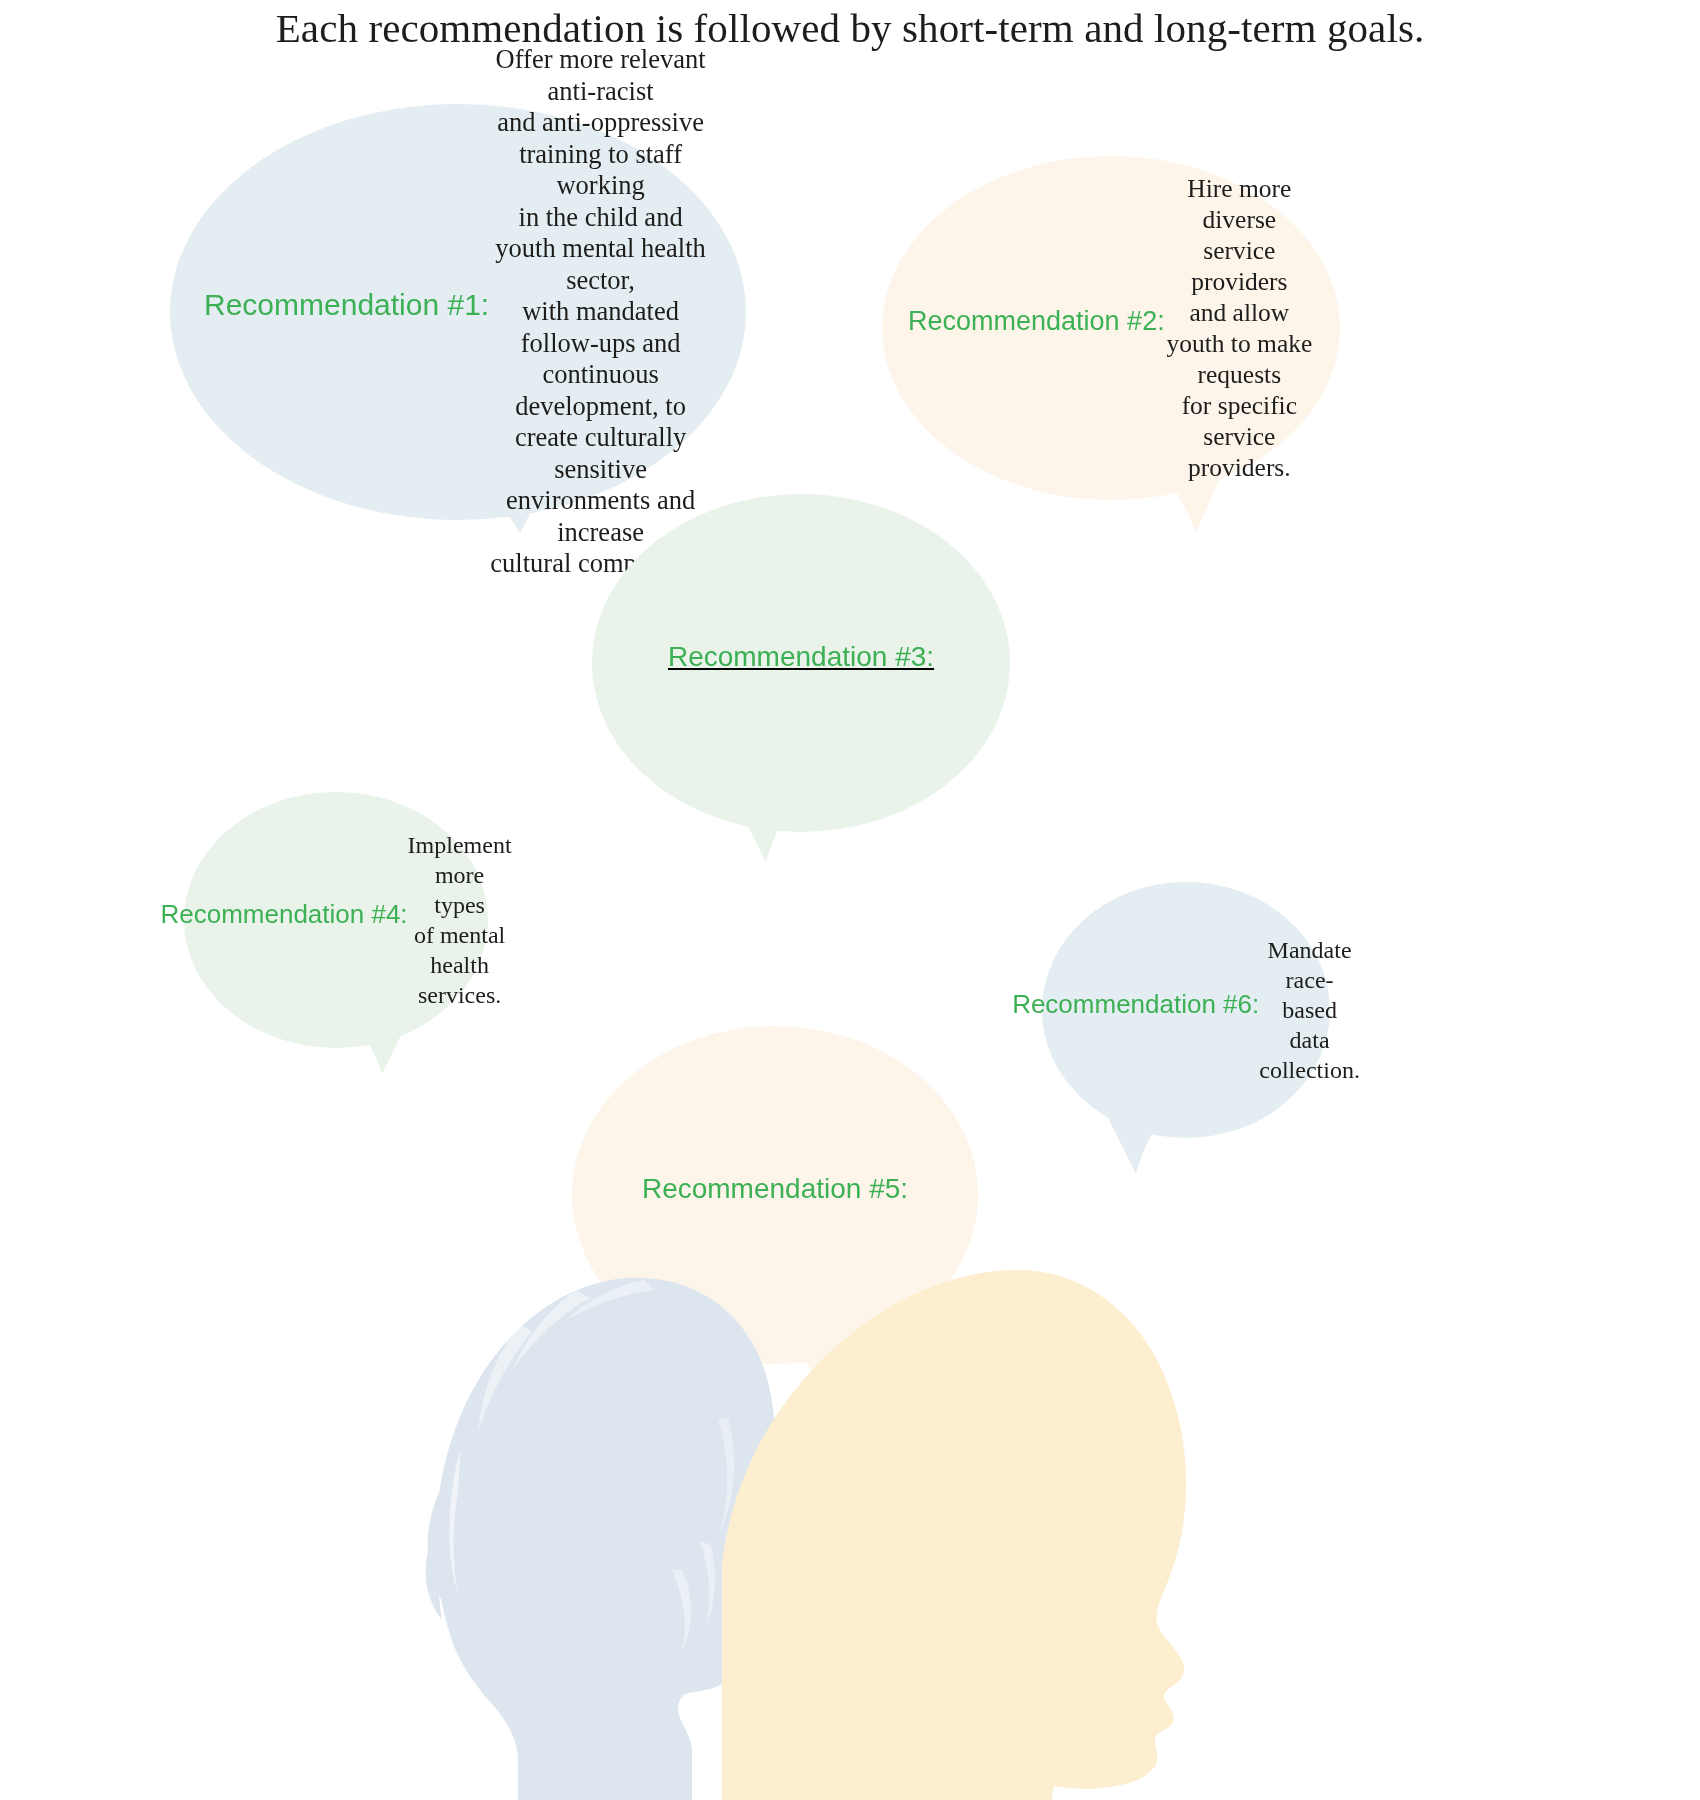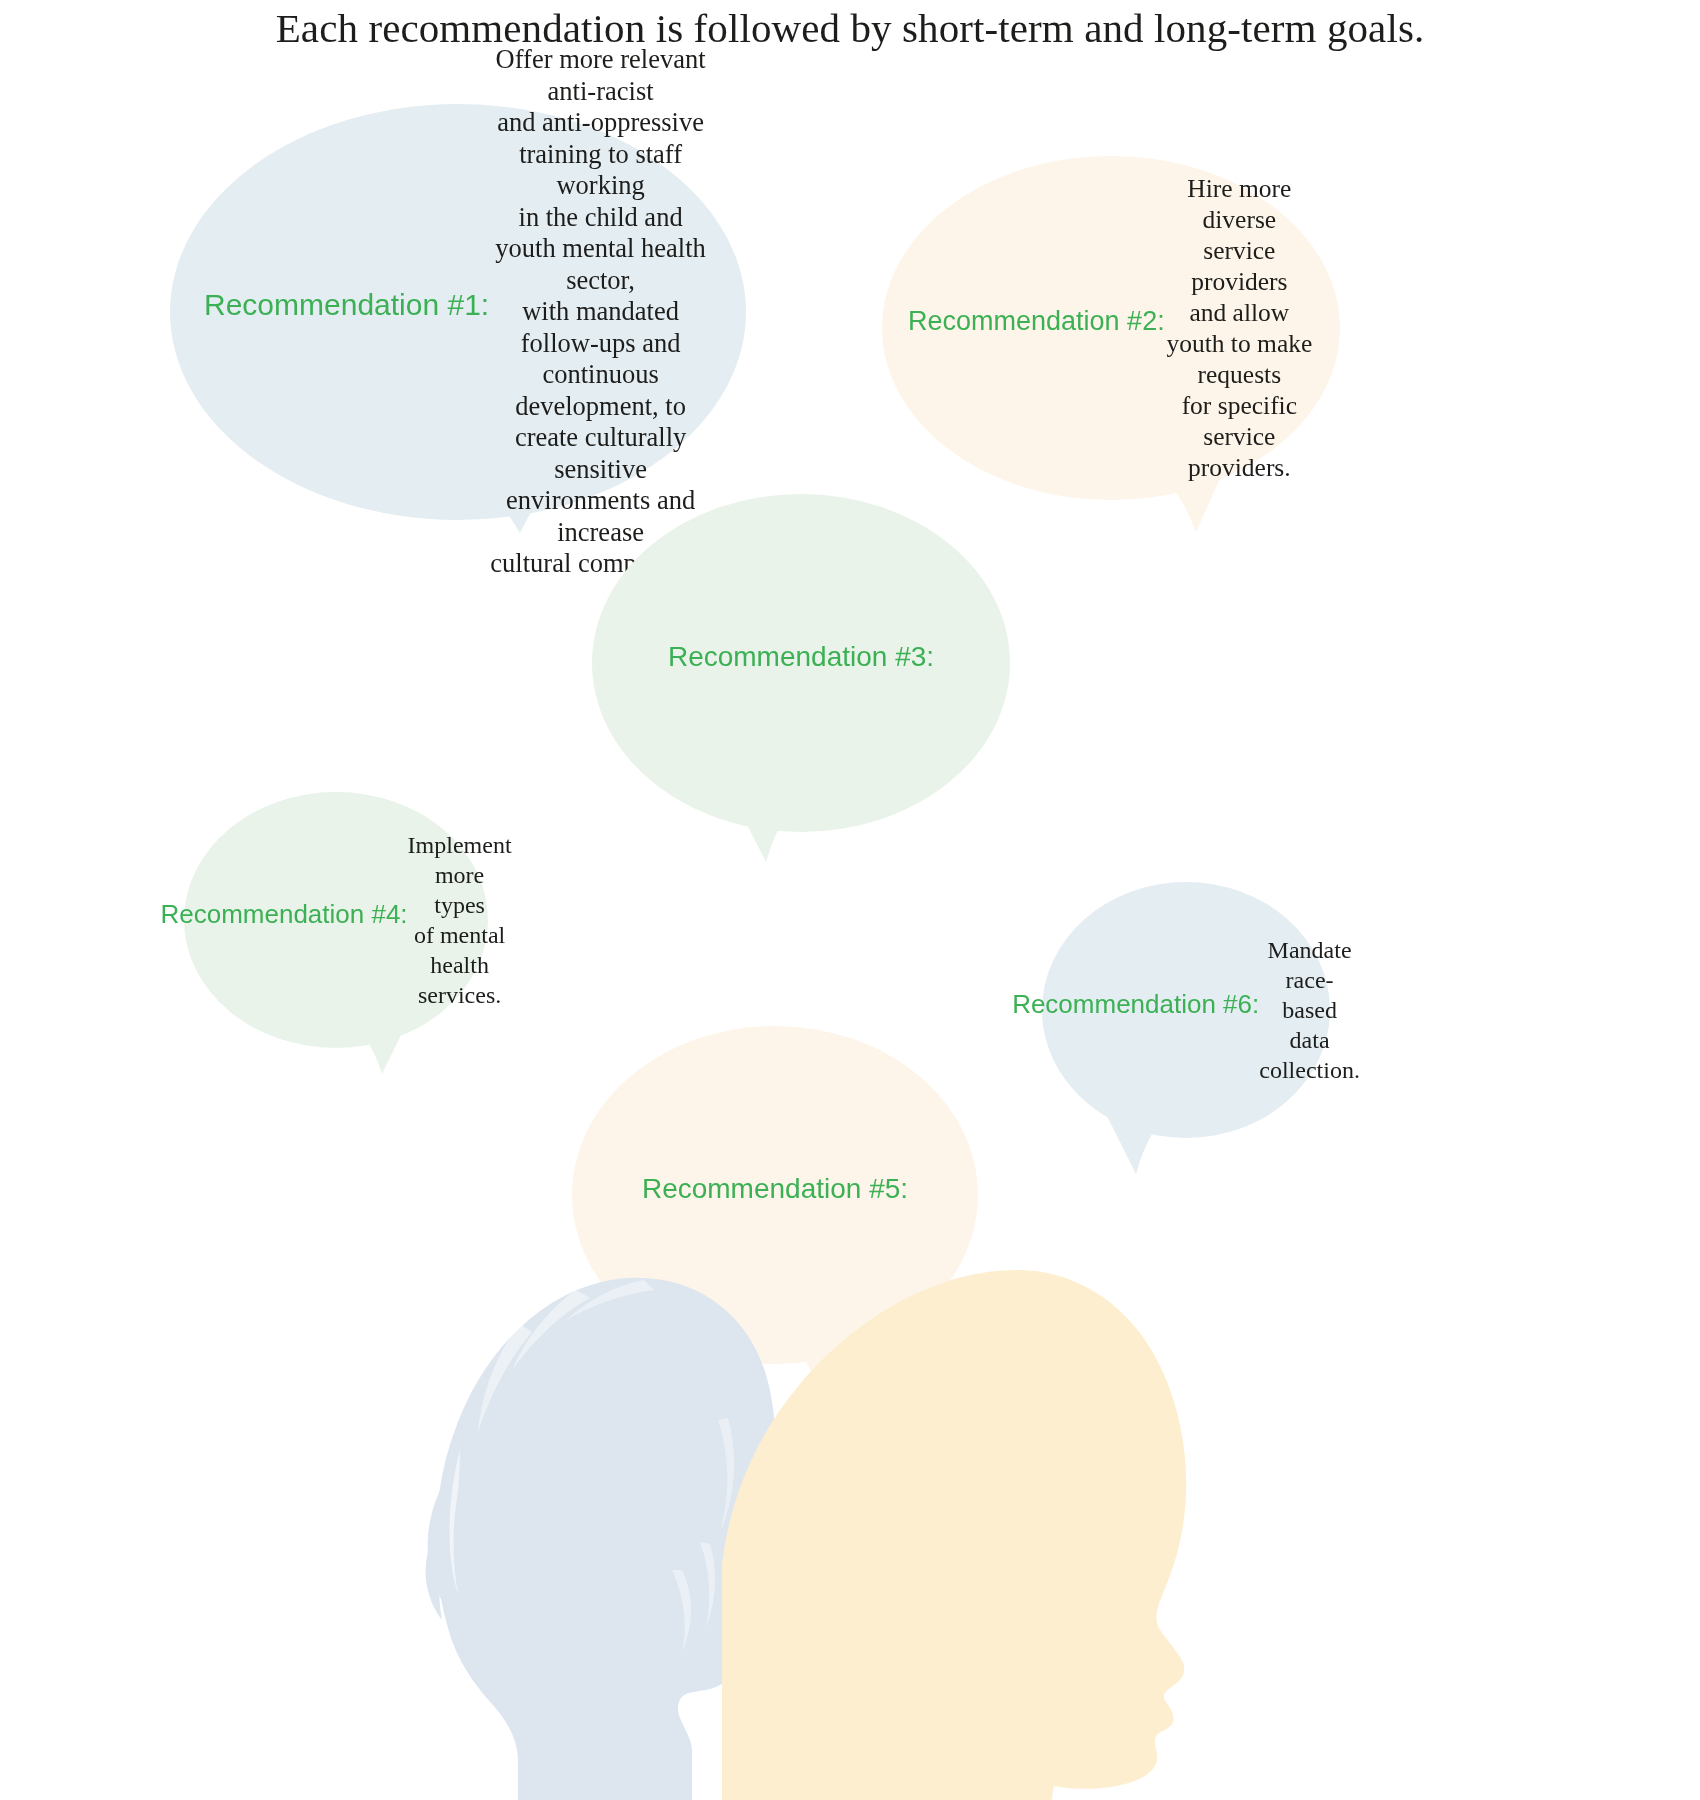--- a/index.html
+++ b/index.html
@@ -138,21 +138,21 @@
         </pattern>
         <mask id="hm3">
             <rect width="482" height="390" fill="url(#hg3)"></rect>
           </mask>
       </defs>
       <ellipse cx="241" cy="195" rx="241" ry="195" fill="url(#dp3)" mask="url(#hm3)"></ellipse>
     </svg>
     <svg class="tail" viewBox="0 0 110 110" style="left:150px;top:290px;width:110px;height:110px;">
       <path d="M100 2 L8 10 L56 104 Q70 56 100 24 Z" fill="#e9f3ea"></path>
     </svg>
-    <div class="body" style="left:32px;top:26px;width:418px;height:338px;background:#e9f3ea;padding:0 24px;">
+    <div class="body" style="left:32px;top:26px;width:418px;height:338px;background:#e9f3ea;padding:0 24px;text-decoration:underline;">
       <div class="head">Recommendation #3:</div>
     </div>
   </div>
 
   <div class="bubble b4" style="left:158px;top:770px;width:356px;height:300px;">
     <svg class="halo" viewBox="0 0 356 300">
       <defs>
         <radialGradient id="hg4" cx="50%" cy="50%" r="50%">
           <stop offset="0%" stop-color="#000" stop-opacity="0"></stop>
           <stop offset="62%" stop-color="#000" stop-opacity="0"></stop>

